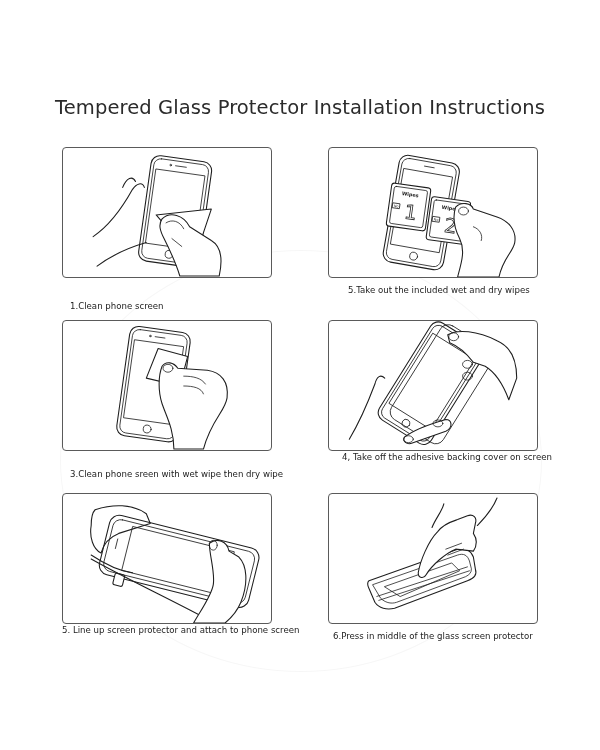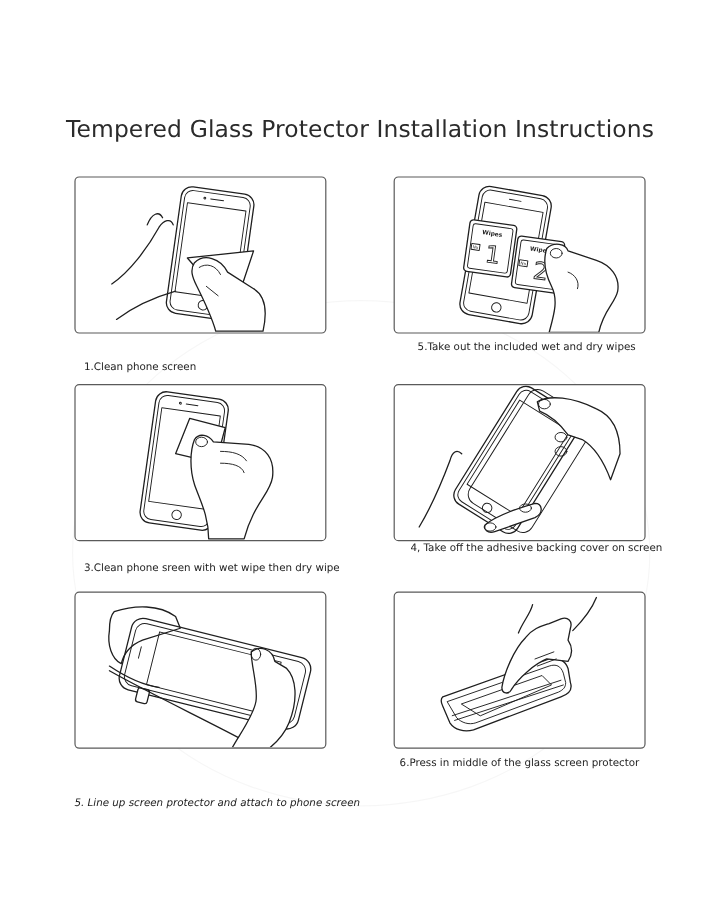--- a/index.html
+++ b/index.html
@@ -145,21 +145,21 @@
 
       <rect class="fillw" x="58" y="96" width="10" height="12" rx="2"></rect>
       <rect class="fillw" x="160" y="96" width="10" height="12" rx="2"></rect>
     </g>
     <path class="ln" d="M28 66 C60 84 110 108 140 124"></path>
 
     <path class="fillw" d="M148 50 C156 44 166 48 168 58 L178 64 C186 72 188 90 180 110 C176 120 170 126 164 131 L132 131 C138 120 150 104 152 92 C154 80 148 62 148 50 Z"></path>
     <ellipse class="thin" cx="152" cy="52" rx="4" ry="5"></ellipse>
   </svg>
 </div>
-<div class="caption" style="left:62px; top:665px;font-style:italic;">5. Line up screen protector and attach to phone screen</div>
+<div class="caption" style="left:62px; top:625px;">5. Line up screen protector and attach to phone screen</div>
 
 <div class="panel" style="left:328px; top:493px;">
   <svg viewBox="0 0 210 131">
 
     <path class="ln" d="M40 88 L130 56 C138 54 144 58 146 64 L148 76 C150 82 146 86 140 88 L66 116 C58 118 50 116 46 110 L40 96 C38 92 38 90 40 88 Z"></path>
     <path class="thin" d="M44 92 L130 62 C136 60 140 62 142 68 L144 76 C144 80 142 82 138 84 L68 110 C62 112 56 110 52 106 Z"></path>
     <path class="thin" d="M56 94 L124 70 L132 78 L72 104 Z"></path>
     <path class="thin" d="M48 104 L140 74"></path>
     <path class="thin" d="M50 108 L142 78"></path>
 

